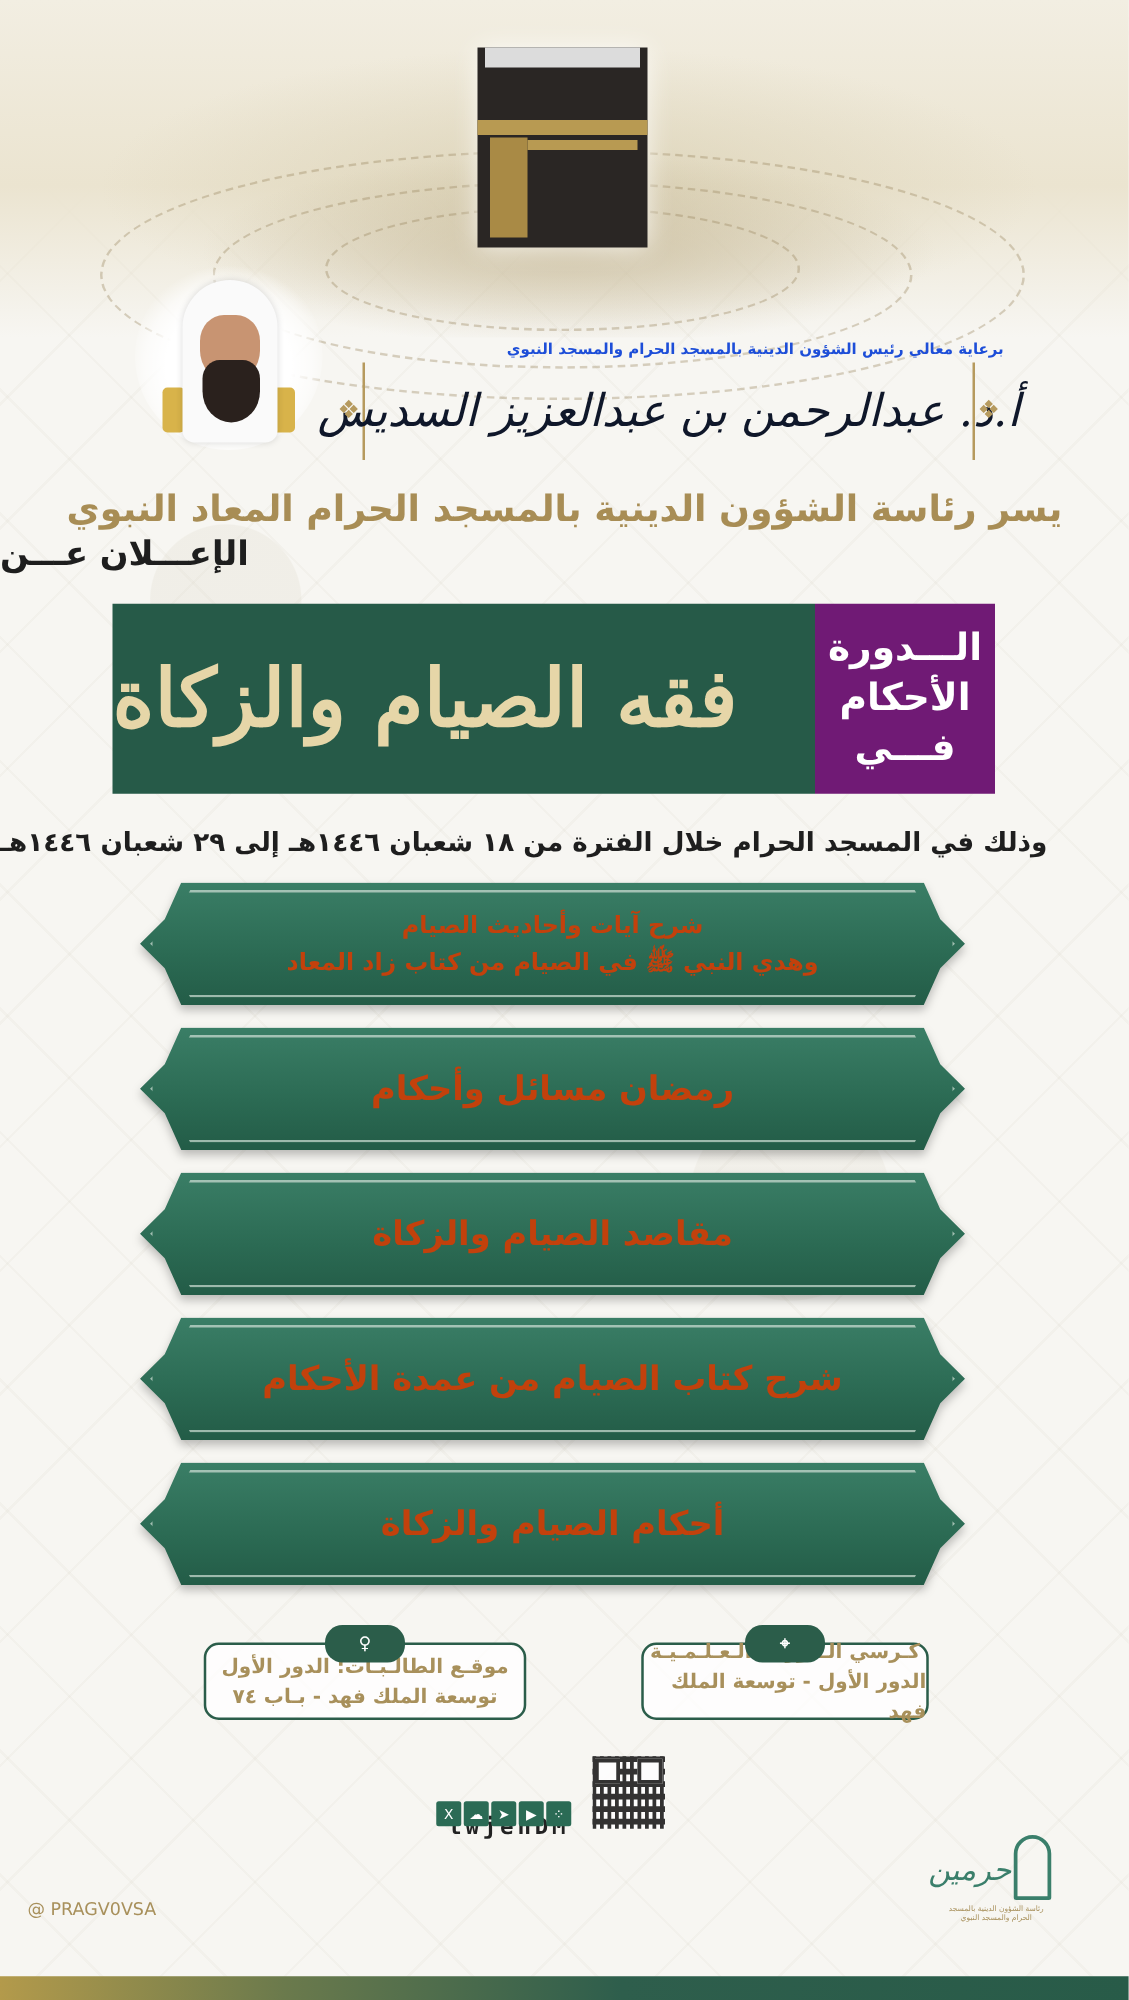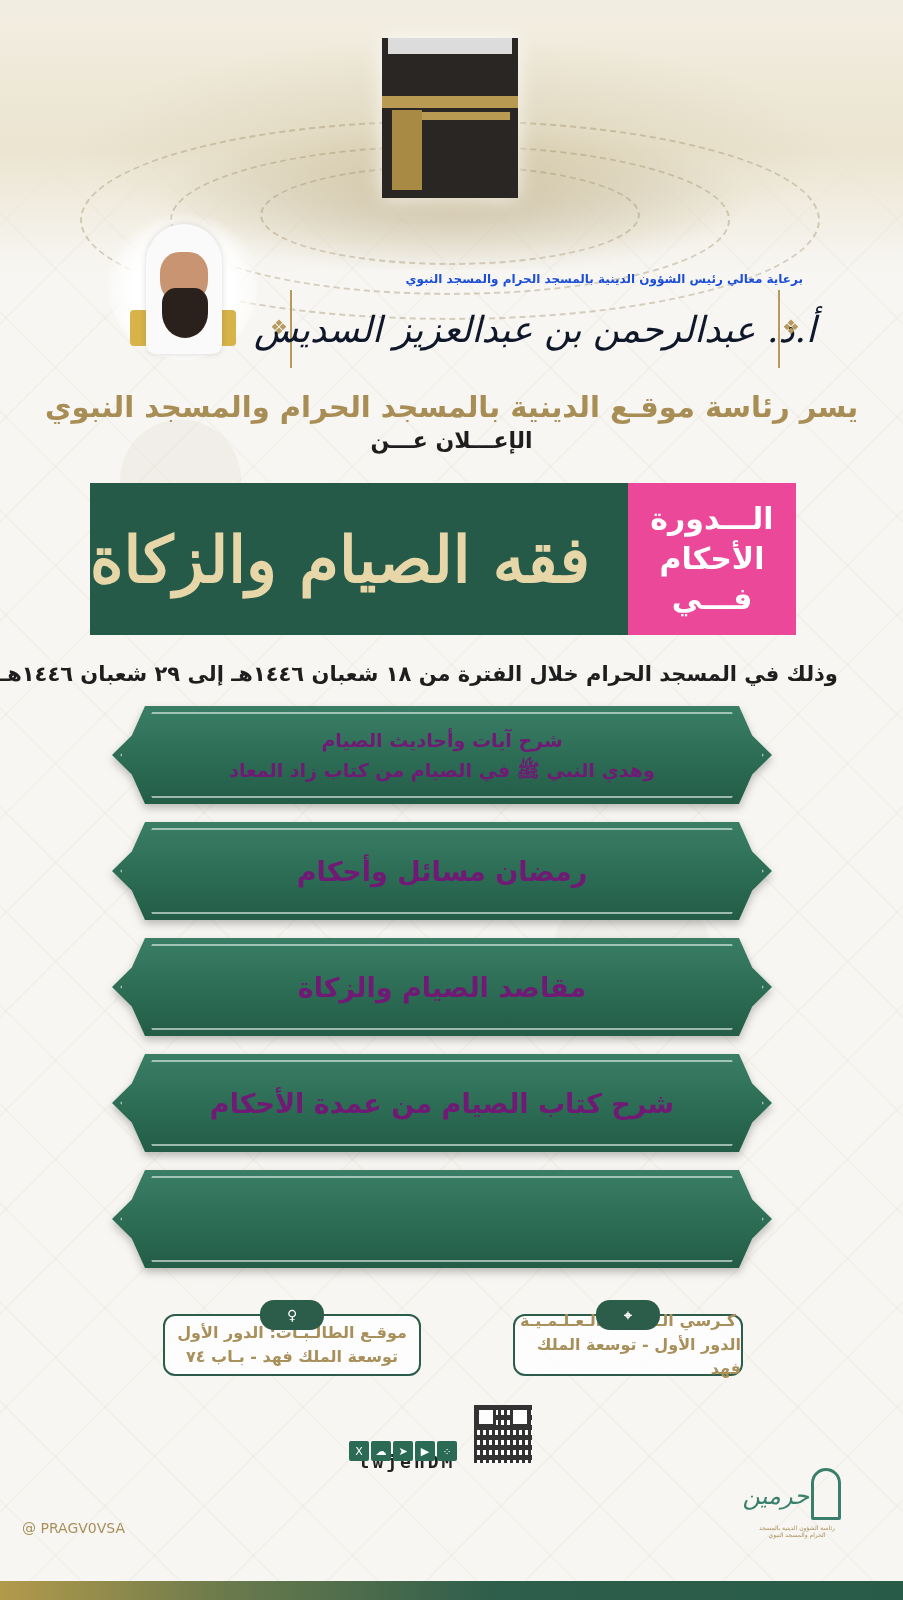--- a/index.html
+++ b/index.html
@@ -78,46 +78,46 @@
   .name-frame .orn.right { right: -24px; }
   .sheikh-name {
     font-family: "DejaVu Serif", serif; font-size: 36px; color: #0f172a; font-style: italic;
     letter-spacing: 1px; white-space: nowrap;
   }
   .announcer {
     position: absolute; left: 0; right: 0; top: 390px; text-align: center;
     font-size: 29px; font-weight: bold; color: #a88d55;
   }
   .announce-line {
-    position: absolute; left: 0; right: 0; top: 428px; text-align: center;
-    font-size: 22px; font-weight: bold; color: #1e1e1e; letter-spacing: 2px;
+    position: absolute; left: 0; right: 0; top: 428px; text-align: left;
+    font-size: 27px; font-weight: bold; color: #1e1e1e; letter-spacing: 2px;
   }
   .title-banner {
     position: absolute; left: 90px; top: 483px; width: 706px; height: 152px; display: flex;
   }
   .title-gold {
-    width: 168px; height: 100%; background: #ec4899; color: #fff;
+    width: 144px; height: 100%; background: #701a75; color: #fff;
     display: flex; flex-direction: column; align-items: center; justify-content: center;
     font-size: 30px; font-weight: bold; line-height: 40px;
   }
   .title-green {
     flex: 1; height: 100%; background: #265a48;
     display: flex; align-items: center; justify-content: flex-end;
     font-family: "DejaVu Serif", serif; font-size: 64px; color: #e6d6a8; font-weight: bold;
     overflow: hidden;
   }
   .period {
     position: absolute; left: 0; right: 0; top: 662px; text-align: left;
     font-size: 21px; font-weight: bold; color: #1e1e1e;
   }
   .topics { position: absolute; left: 112px; top: 706px; width: 660px; }
   .topic {
     position: relative; height: 98px; margin-bottom: 18px;
     display: flex; align-items: center; justify-content: center; flex-direction: column;
-    color: #701a75; text-align: center;
+    color: #c2410c; text-align: center;
     filter: drop-shadow(0 4px 4px rgba(0,0,0,0.25));
   }
   .topic .shape {
     position: absolute; inset: 0;
     background: linear-gradient(#3a7e66, #2b6a53 60%, #235c47);
     clip-path: polygon(5% 0, 95% 0, 97% 30%, 100% 50%, 97% 70%, 95% 100%, 5% 100%, 3% 70%, 0 50%, 3% 30%);
   }
   .topic .inner {
     position: absolute; inset: 6px 8px;
     border: 2px solid rgba(210,225,215,0.7);
@@ -208,21 +208,21 @@
     <div class="face"></div>
     <div class="beard"></div>
 </div>
 
 <div class="name-frame">
   <span class="orn left">❖</span>
   <span class="sheikh-name">أ.د. عبدالرحمن بن عبدالعزيز السديس</span>
   <span class="orn right">❖</span>
 </div>
 
-<div class="announcer">يسر رئاسة موقـع الدينية بالمسجد الحرام والمسجد النبوي</div>
+<div class="announcer">يسر رئاسة الشؤون الدينية بالمسجد الحرام المعاد النبوي</div>
 <div class="announce-line">الإعـــلان عـــن</div>
 
 <div class="title-banner">
   <div class="title-gold">
     <span>الـــدورة</span>
     <span>الأحكام</span>
     <span>فـــي</span>
   </div>
   <div class="title-green">
     <span>فقه الصيام والزكاة</span>
@@ -249,20 +249,21 @@
     <span class="txt">مقاصد الصيام والزكاة</span>
   </div>
   <div class="topic">
     <div class="shape"></div>
       <div class="inner"></div>
     <span class="txt">شرح كتاب الصيام من عمدة الأحكام</span>
   </div>
   <div class="topic">
     <div class="shape"></div>
       <div class="inner"></div>
+    <span class="txt">أحكام الصيام والزكاة</span>
   </div>
 </div>
 
 <div class="locations">
   <div class="loc right">
     <div class="loc-badge">⌖</div>
     <span>كـرسي الـدورات الـعـلـمـيـة</span>
     <span>الدور الأول - توسعة الملك فهد</span>
   </div>
   <div class="loc left">

